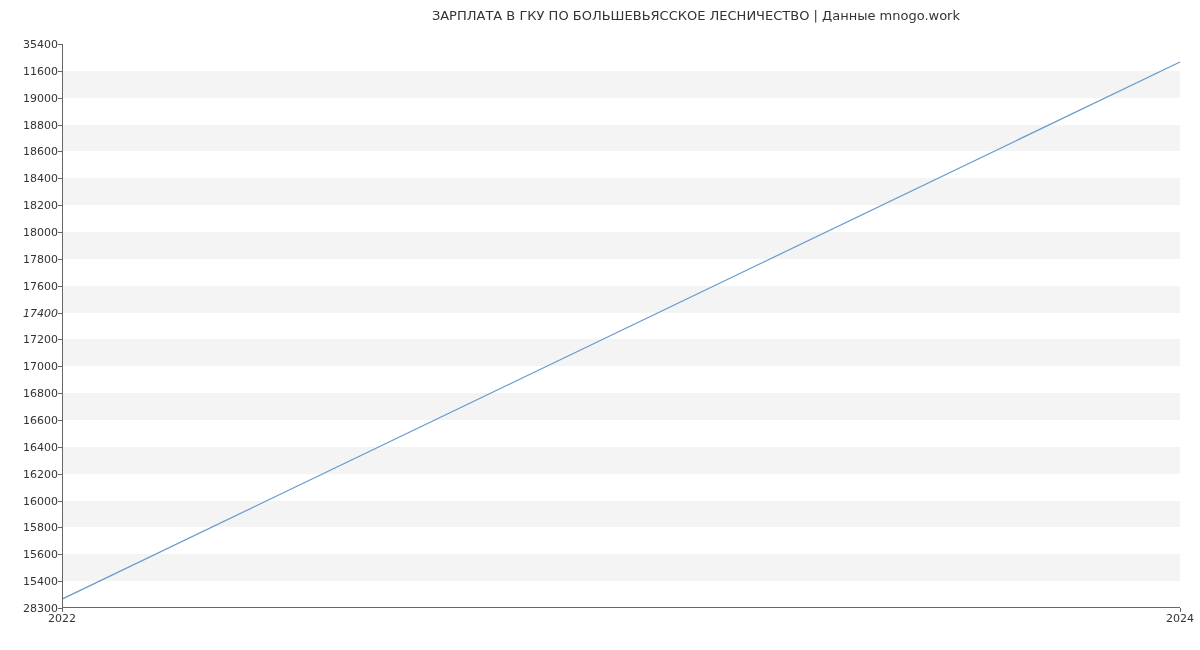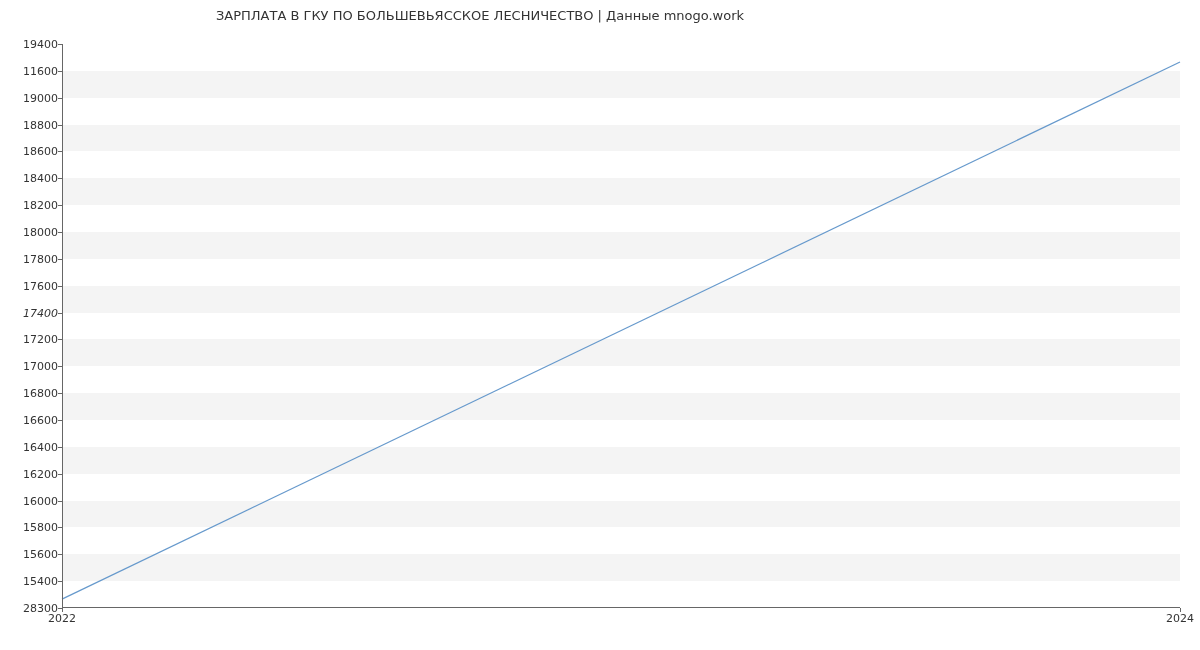--- a/index.html
+++ b/index.html
@@ -15,21 +15,21 @@
   .chart-wrap {
     position: relative;
     width: 1200px;
     height: 650px;
   }
   .title {
     position: absolute;
     top: 8px;
     left: 0;
     width: 960px;
-    text-align: center;
+    text-align: right;
     font-size: 13px;
     color: #333333;
   }
   .plot-area {
     position: absolute;
     left: 62px;
     top: 44px;
     width: 1118px;
     height: 564px;
     box-sizing: border-box;
@@ -142,21 +142,21 @@
       <div class="y-tick-label" style="top: 312.571px; font-style: italic;">17400</div>
       <div class="y-tick-label" style="top: 285.714px;">17600</div>
       <div class="y-tick-label" style="top: 258.857px;">17800</div>
       <div class="y-tick-label" style="top: 232px;">18000</div>
       <div class="y-tick-label" style="top: 205.143px;">18200</div>
       <div class="y-tick-label" style="top: 178.286px;">18400</div>
       <div class="y-tick-label" style="top: 151.429px;">18600</div>
       <div class="y-tick-label" style="top: 124.571px;">18800</div>
       <div class="y-tick-label" style="top: 97.7143px;">19000</div>
       <div class="y-tick-label" style="top: 70.8571px;">11600</div>
-      <div class="y-tick-label" style="top: 44px;">19400</div>
+      <div class="y-tick-label" style="top: 44px;">35400</div>
     </div>
   <div id="y-tick-marks">
       <div class="y-tick-mark" style="top: 608px;"></div>
       <div class="y-tick-mark" style="top: 581.143px;"></div>
       <div class="y-tick-mark" style="top: 554.286px;"></div>
       <div class="y-tick-mark" style="top: 527.429px;"></div>
       <div class="y-tick-mark" style="top: 500.571px;"></div>
       <div class="y-tick-mark" style="top: 473.714px;"></div>
       <div class="y-tick-mark" style="top: 446.857px;"></div>
       <div class="y-tick-mark" style="top: 420px;"></div>

